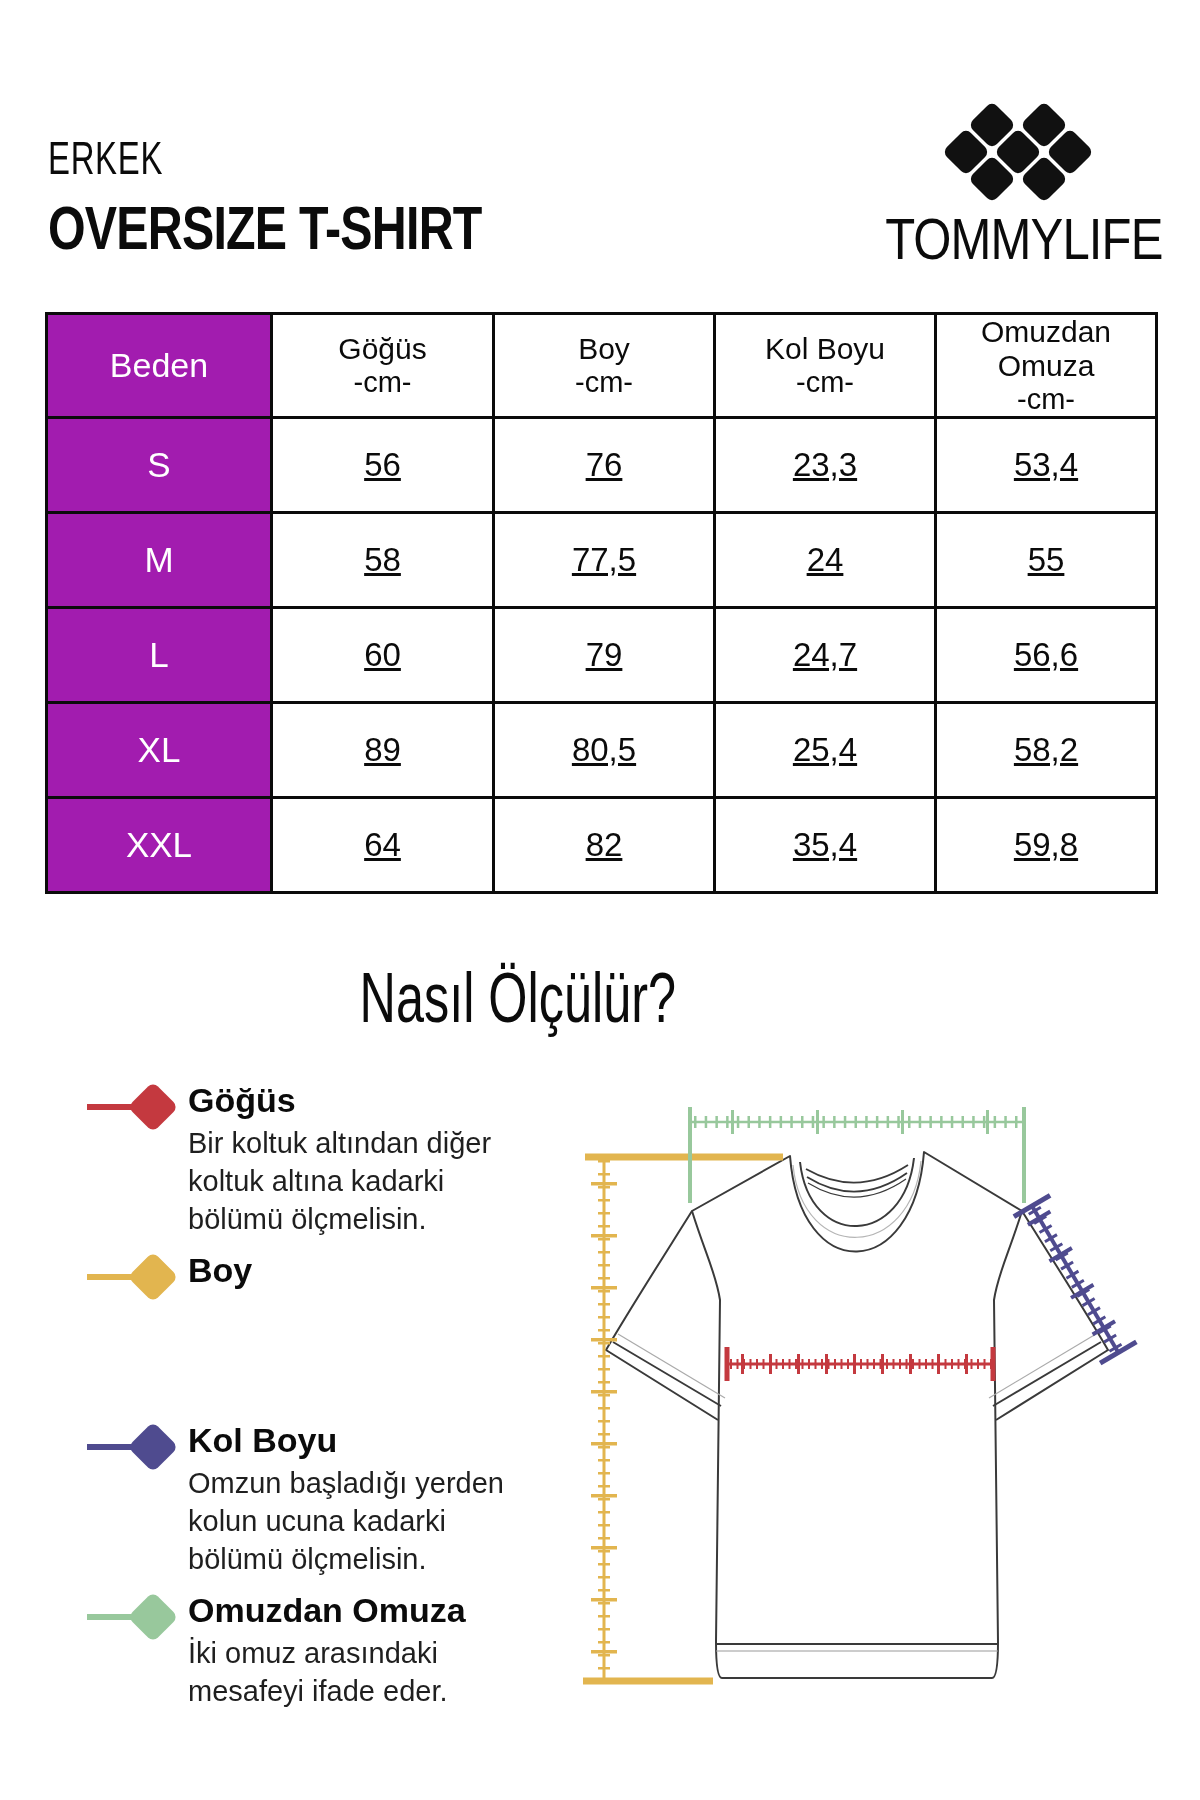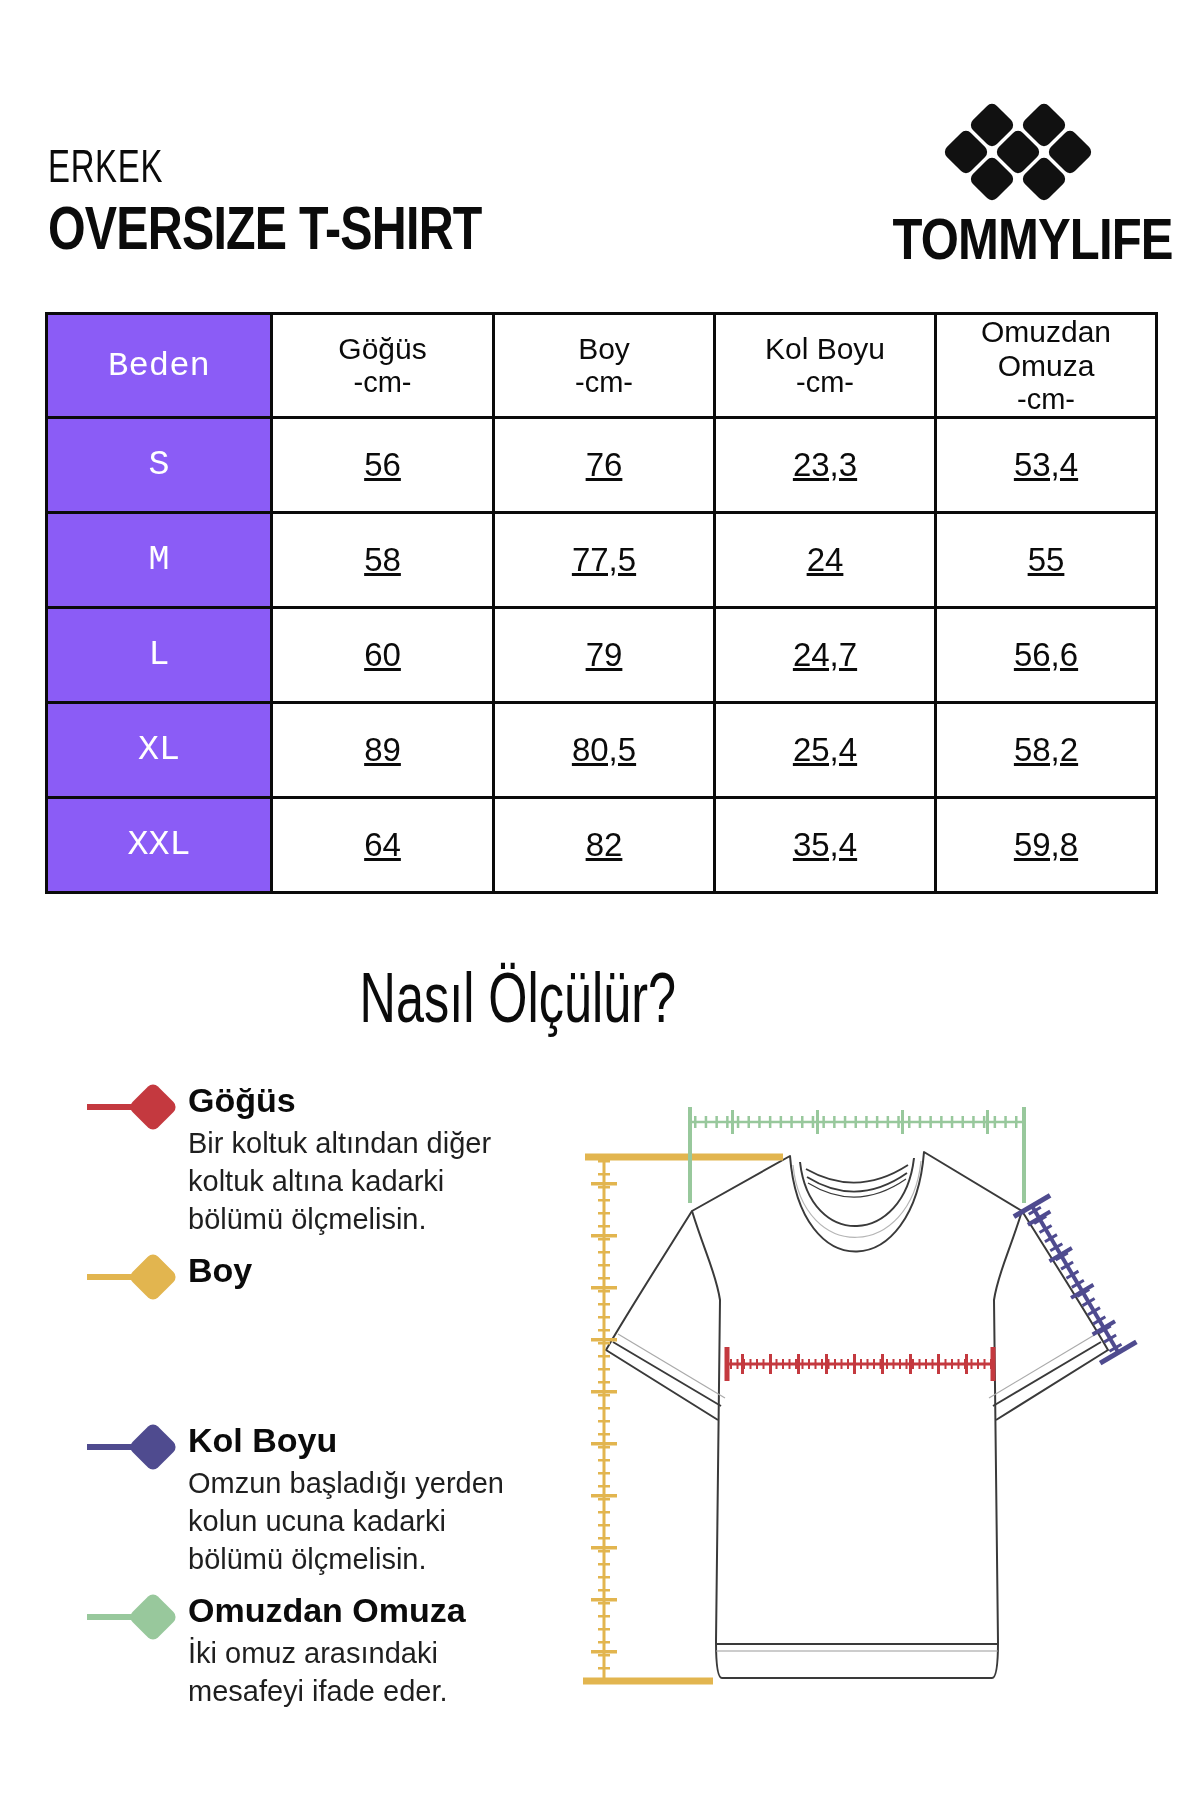--- a/index.html
+++ b/index.html
@@ -1,38 +1,38 @@
 <!DOCTYPE html>
 <html><head>
 <meta charset="utf-8">
 <style>
   html,body{margin:0;padding:0;background:#fff;}
   #page{position:relative;width:1200px;height:1800px;background:#ffffff;overflow:hidden;
         font-family:"Liberation Sans",sans-serif;color:#0b0b0b;}
 
   
-  .hdr-cat{position:absolute;left:48px;top:138px;font-size:47px;font-weight:400;
+  .hdr-cat{position:absolute;left:48px;top:130px;font-size:47px;font-weight:400;
            letter-spacing:1px;white-space:nowrap;}
   .hdr-cat .cond{display:inline-block;transform:scaleX(.70);transform-origin:left top;}
   .hdr-prod{position:absolute;left:48px;top:192px;font-size:62px;font-weight:bold;
             letter-spacing:-1px;white-space:nowrap;text-decoration:underline;}
   .hdr-prod .cond{display:inline-block;transform:scaleX(.78);transform-origin:left top;}
 
   .logo{position:absolute;left:938px;top:100px;width:170px;height:110px;}
   .logo .dm{position:absolute;width:34px;height:34px;background:#111;border-radius:7px;
             transform:rotate(45deg);}
-  .brand{position:absolute;right:27px;top:206px;font-size:57px;font-weight:bold;
+  .brand{position:absolute;right:38px;top:206px;font-size:57px;font-weight:normal;
          letter-spacing:-1px;white-space:nowrap;}
   .brand .cond{display:inline-block;transform:scaleX(.86);transform-origin:right top;}
 
   
   table.sizes{position:absolute;left:45px;top:312px;border-collapse:collapse;table-layout:fixed;}
   table.sizes td,table.sizes th{border:3px solid #0b0b0b;text-align:center;vertical-align:middle;
          font-weight:400;padding:0;}
-  table.sizes .blk{background:#8b5cf6;color:#ffffff;font-family:Liberation Mono, monospace;}
+  table.sizes .blk{background:#a21caf;color:#ffffff;}
   table.sizes tr.hd{height:96px;}
   table.sizes tr.dr{height:95px;}
   .hname{font-size:30px;line-height:34px;}
   .hunit{font-size:29px;line-height:33px;}
   .corner{font-size:34px;}
   .sz{font-size:35px;}
   .val{font-size:33px;text-decoration:underline;}
 
   
   .sec-title{position:absolute;left:0;top:958px;width:1036px;text-align:center;

